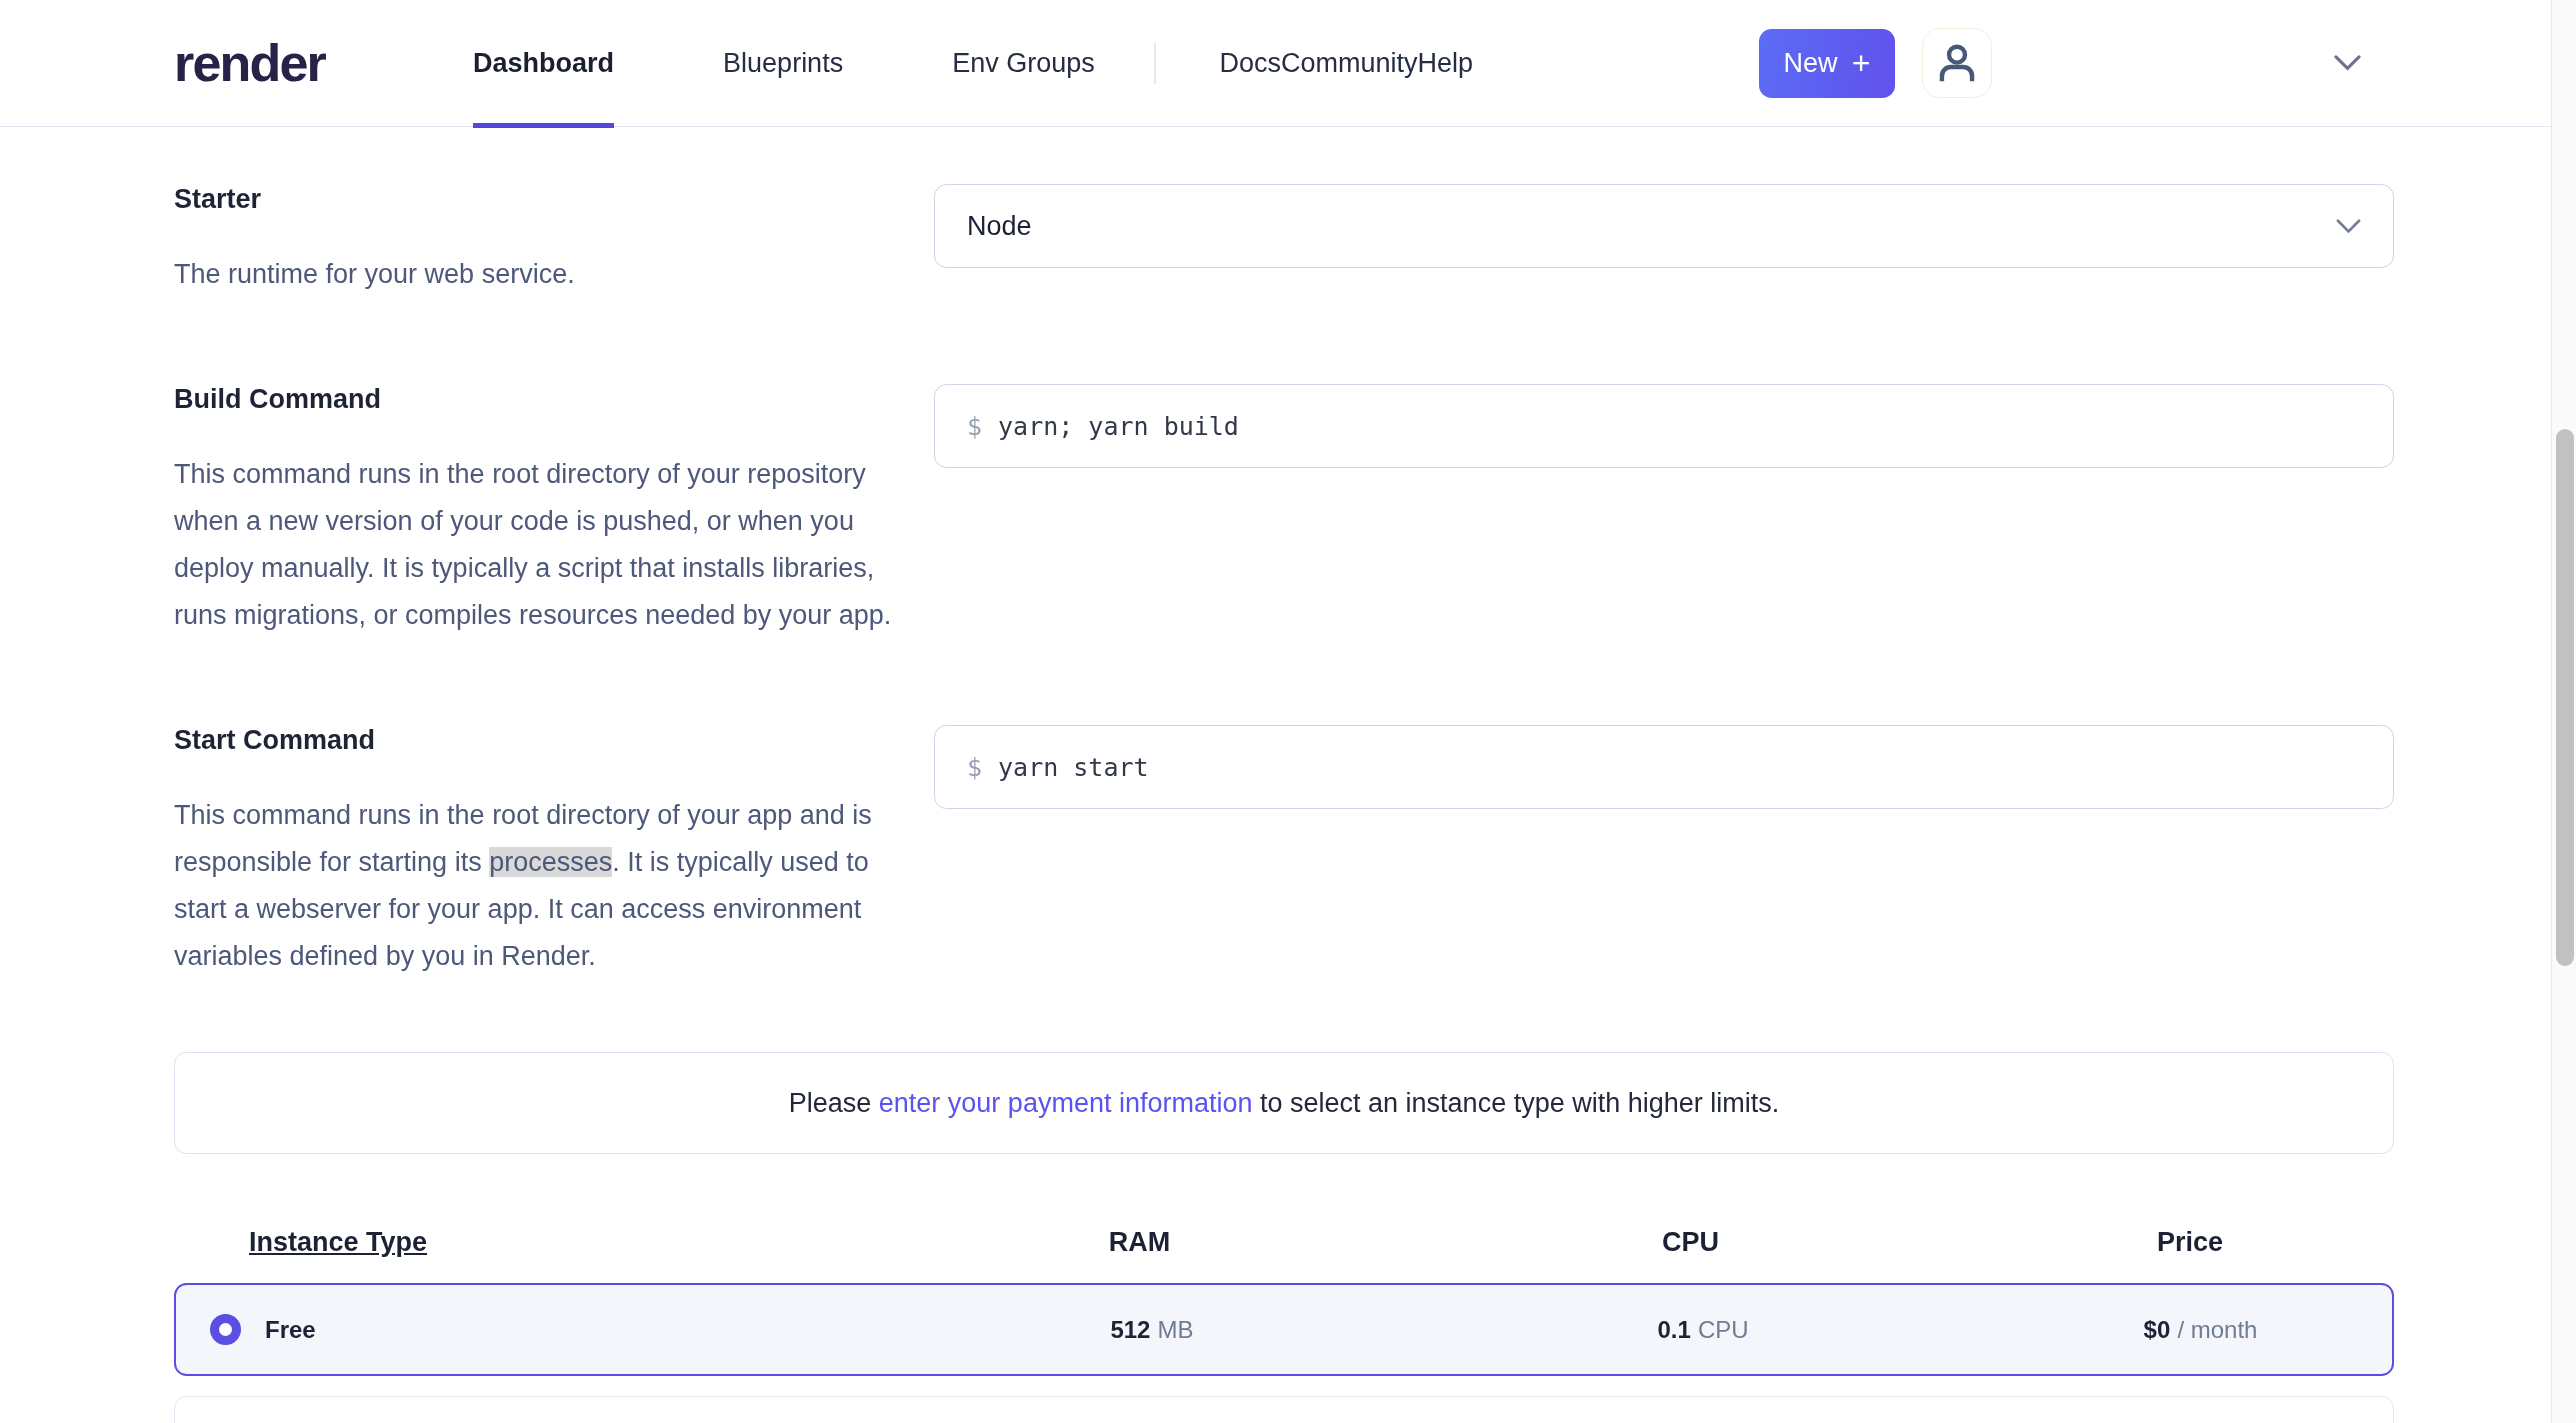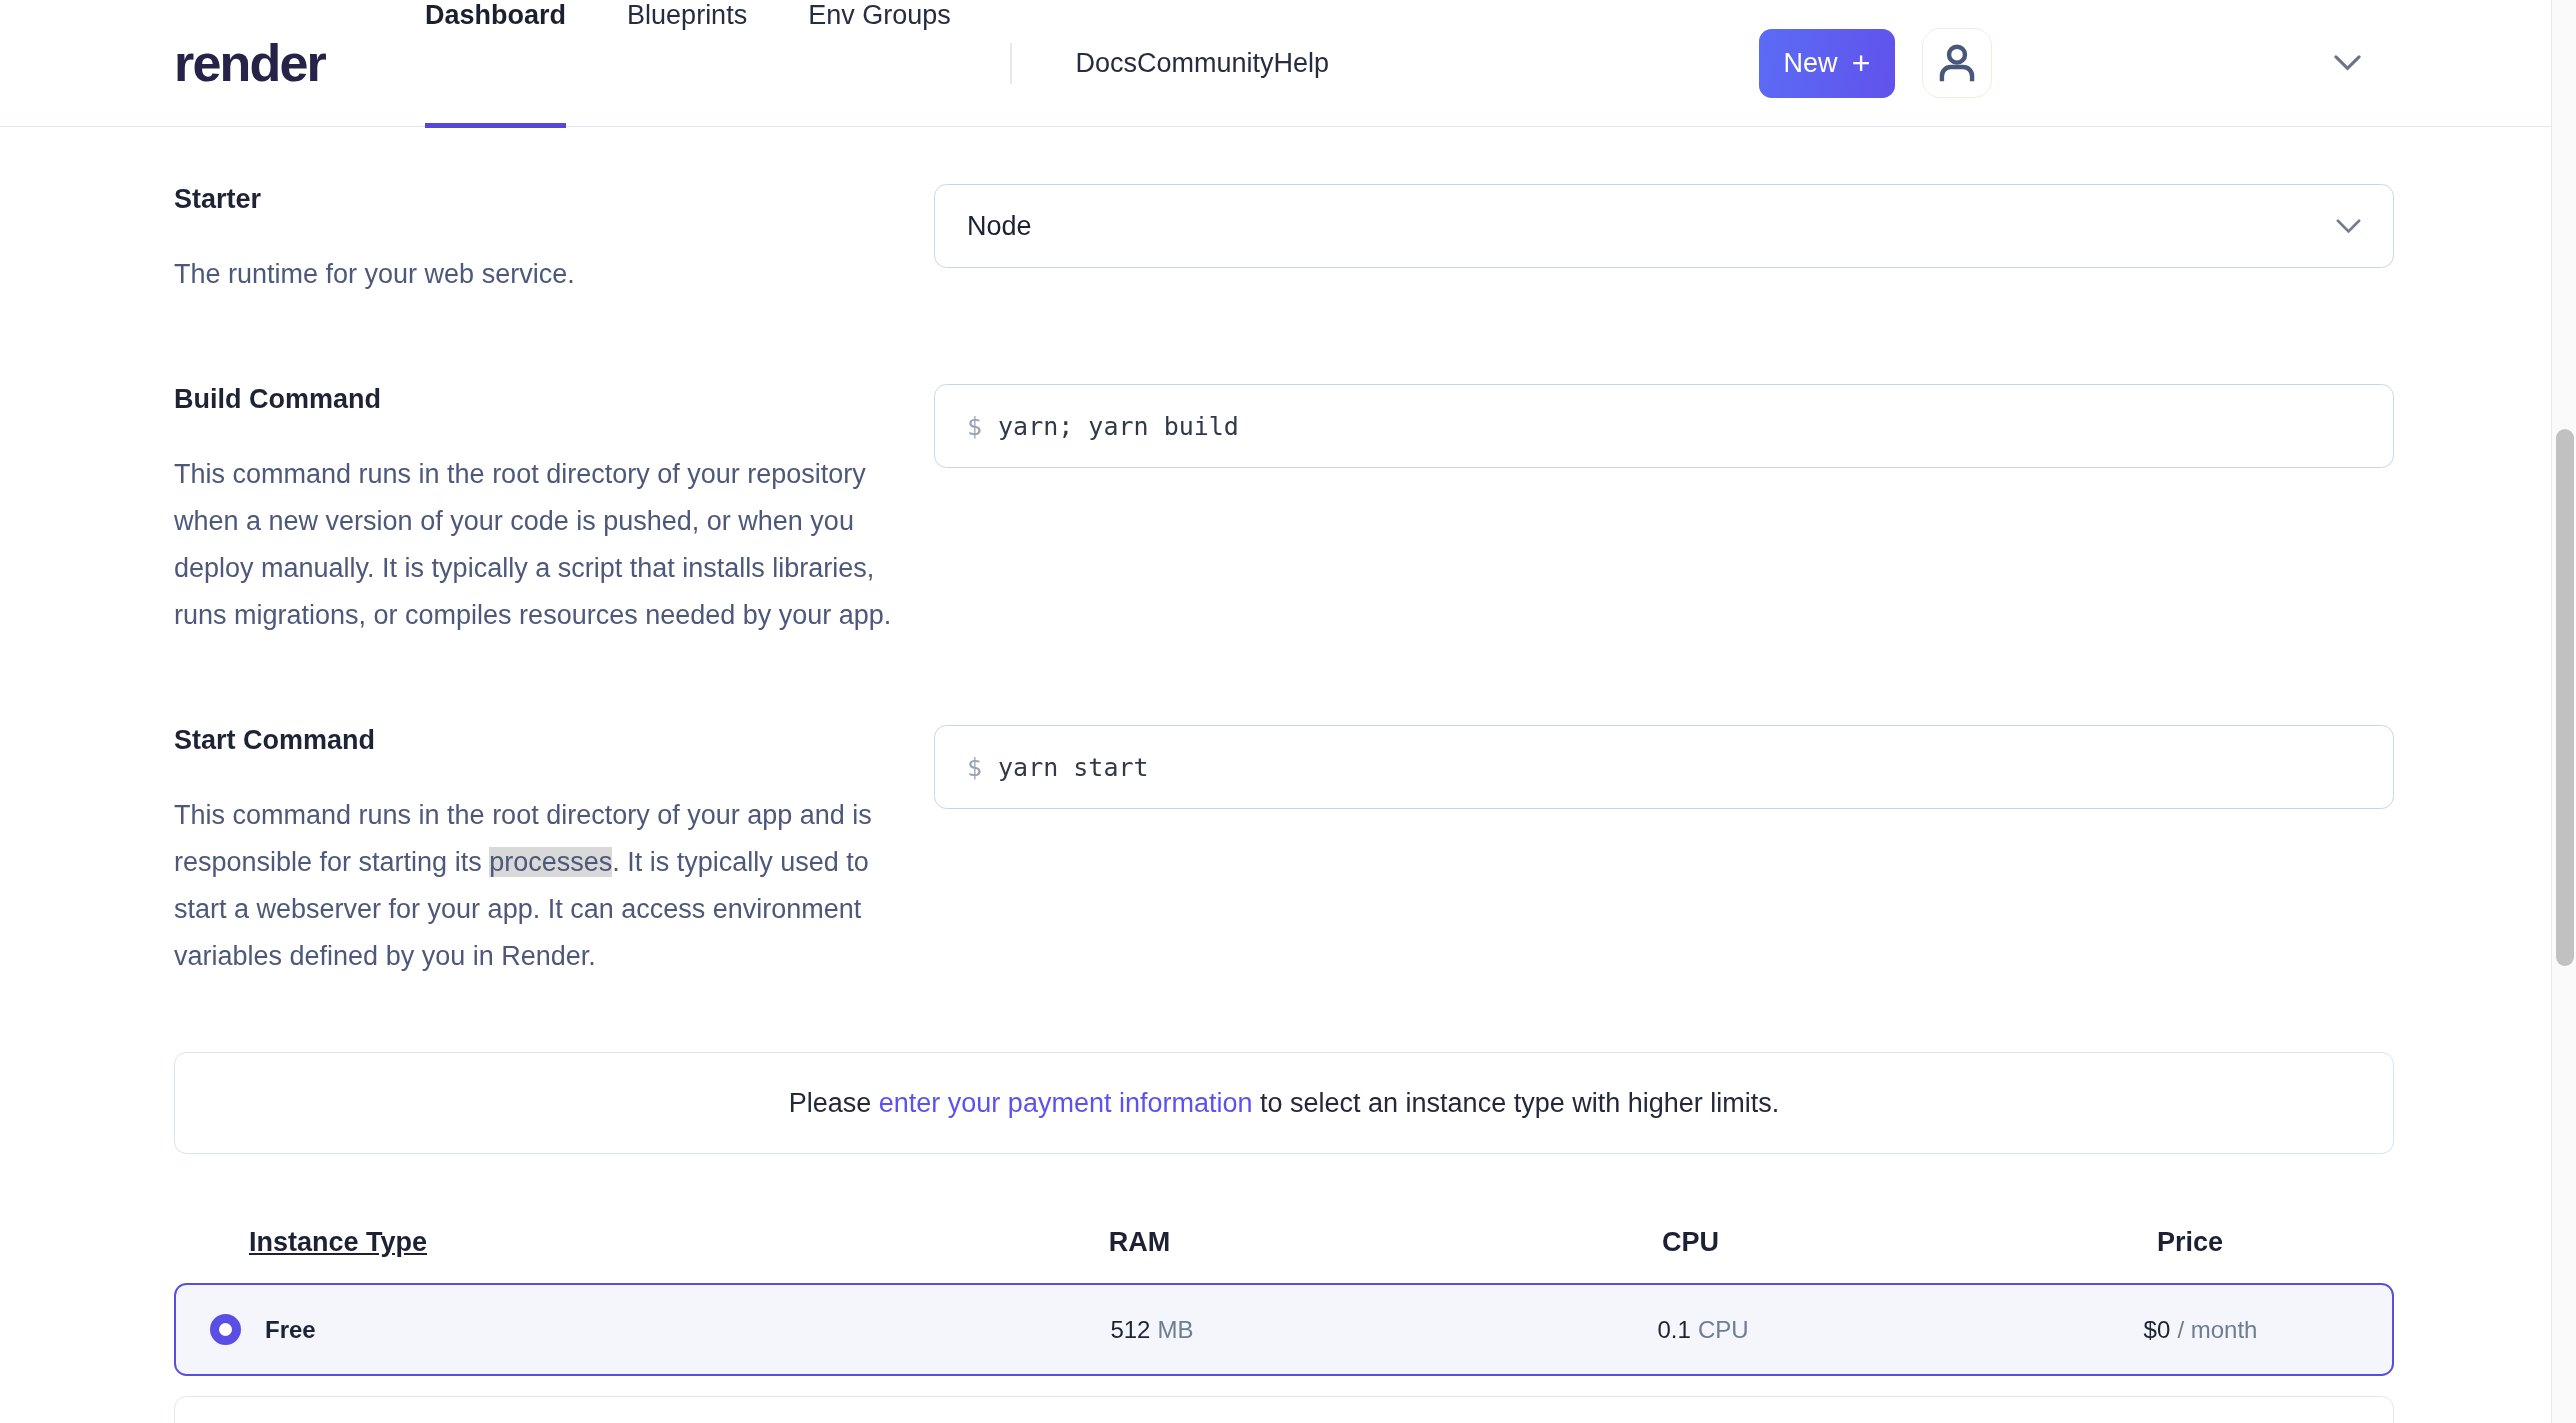--- a/index.html
+++ b/index.html
@@ -26,23 +26,23 @@
   .logo {
     font-size:52px;
     font-weight:800;
     letter-spacing:-1.8px;
     color:#272247;
     margin-right:100px;
     cursor:pointer;
   }
   .nav-tabs { display:flex; height:127px; align-items:stretch; gap:61px; }
   .nav-tab {
-    display:flex; align-items:flex-start;
+    display:flex; align-items:center;
     font-size:27px; color:#262d42;
-    position:relative; cursor:pointer;
+    position:relative; cursor:pointer;margin-left:48px;
   }
   .nav-tab.active { font-weight:700; color:#1b2030; }
   .nav-tab.active::after {
     content:""; position:absolute; left:0; right:0; bottom:-1.8px;
     height:5.4px; background:#5747d8;
   }
   .nav-divider { width:1.8px; height:41px; background:#e2e7f0; margin-left:59px; }
   .nav-links { display:flex; margin-left:64px; }
   .nav-link { font-size:27px; color:#262d42; cursor:pointer; }
   .header-right { margin-left:auto; display:flex; align-items:center; }
@@ -112,21 +112,21 @@
   }
   .icard.selected { border:2.7px solid #5a4ee2; background:#f4f6fc; }
   .cell-name { display:flex; align-items:center; padding-left:34px; }
   .radio {
     width:31px; height:31px; border-radius:50%;
     background:#fff; flex-shrink:0; cursor:pointer;
   }
   .radio.on  { border:9px solid #5b4ee4; }
   .radio.off { border:2.7px solid #c8d3e5; }
   .iname { margin-left:24px; font-weight:700; color:#1d2235; }
-  .val-strong { font-weight:400; color:#1d2235;margin-left:21px; }
+  .val-strong { font-weight:700; color:#1d2235;margin-left:21px; }
   .val-unit { color:#707c92; margin-left:7.2px; }
   .icard.muted .iname { font-weight:400; color:#7b8499; }
   .icard.muted .val-strong { color:#8a93a6; }
   .icard.muted .val-unit { color:#b0b7c6; }
 
   
   .sb-track {
     position:fixed; top:0; right:0; width:25px; height:1424px;
     background:#fafafa; border-left:0.9px solid #e8e8e8; z-index:10;
   }

